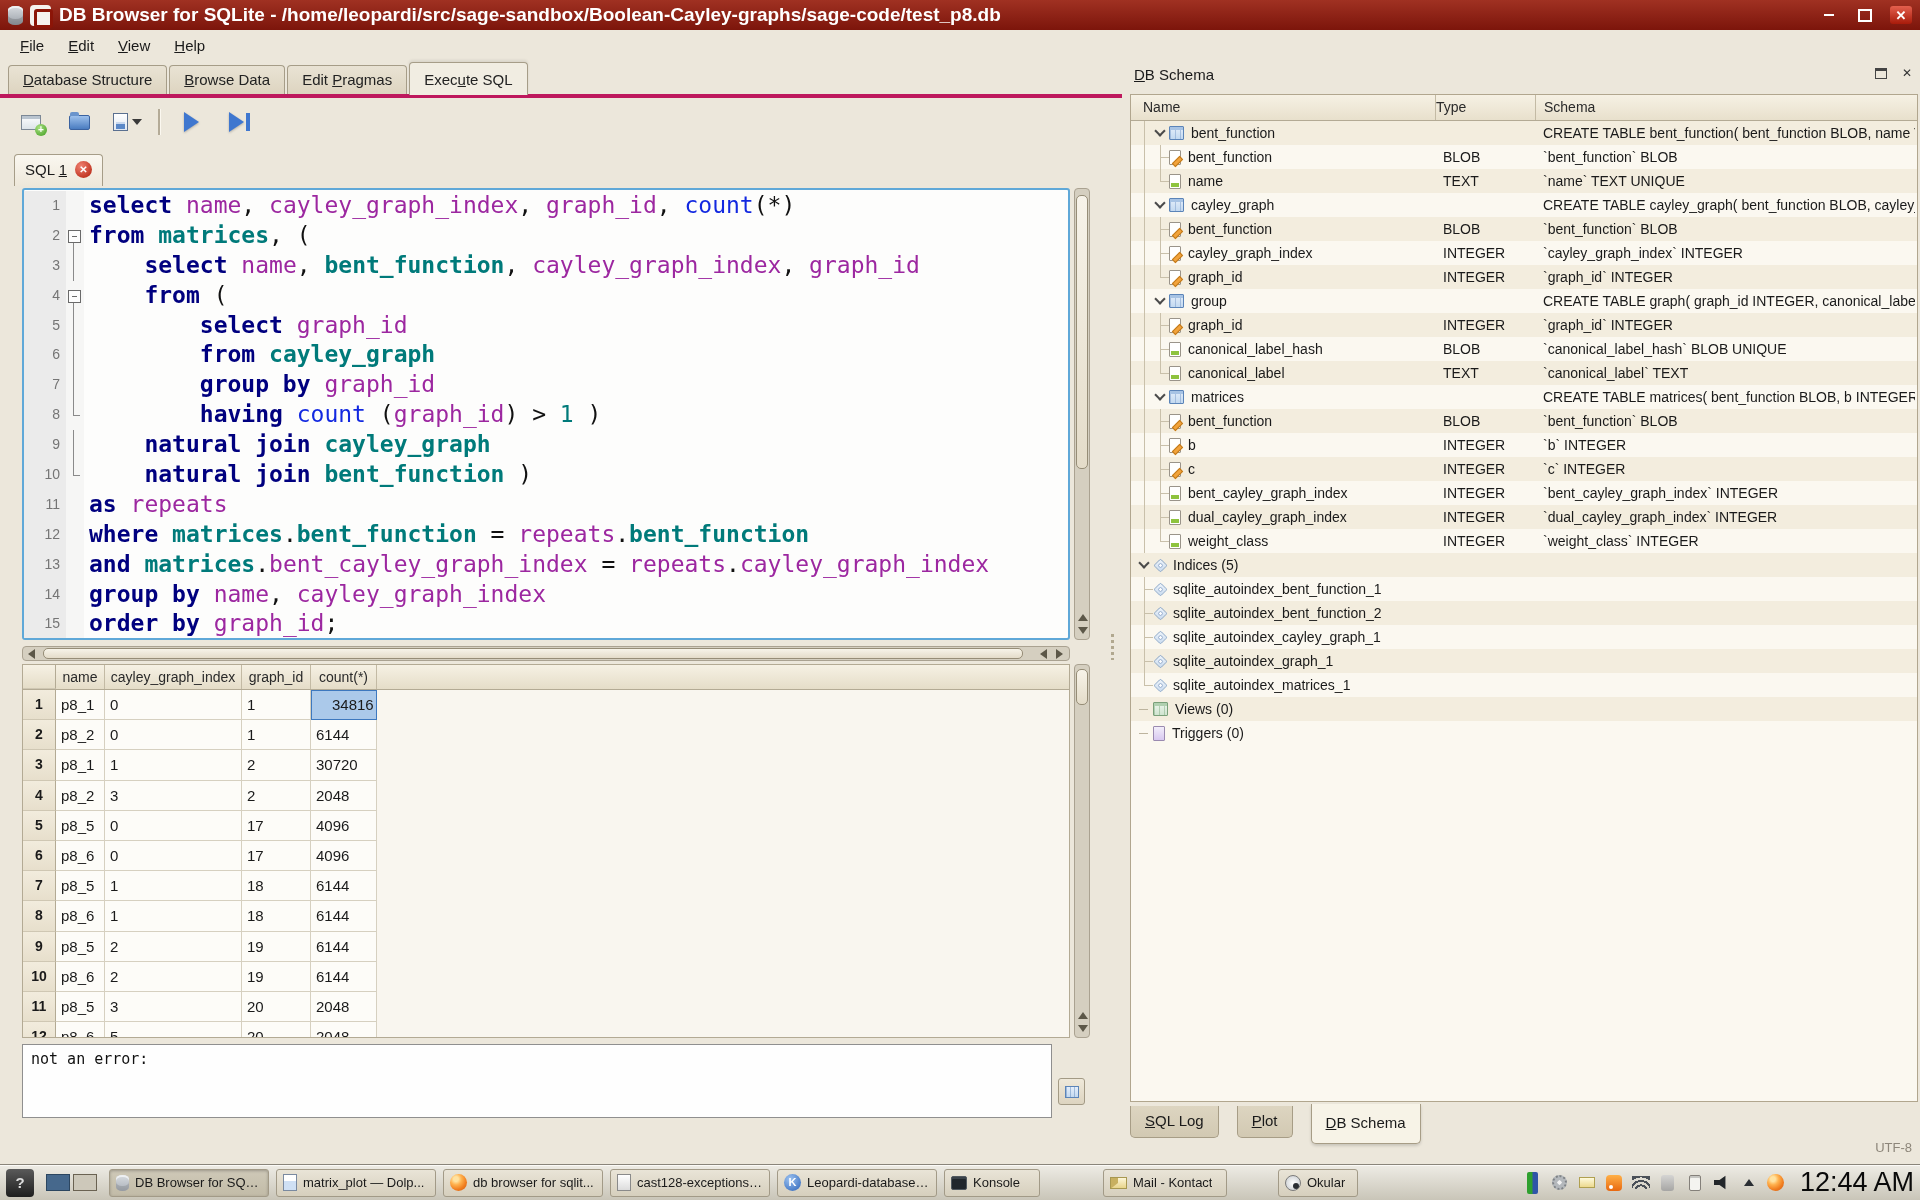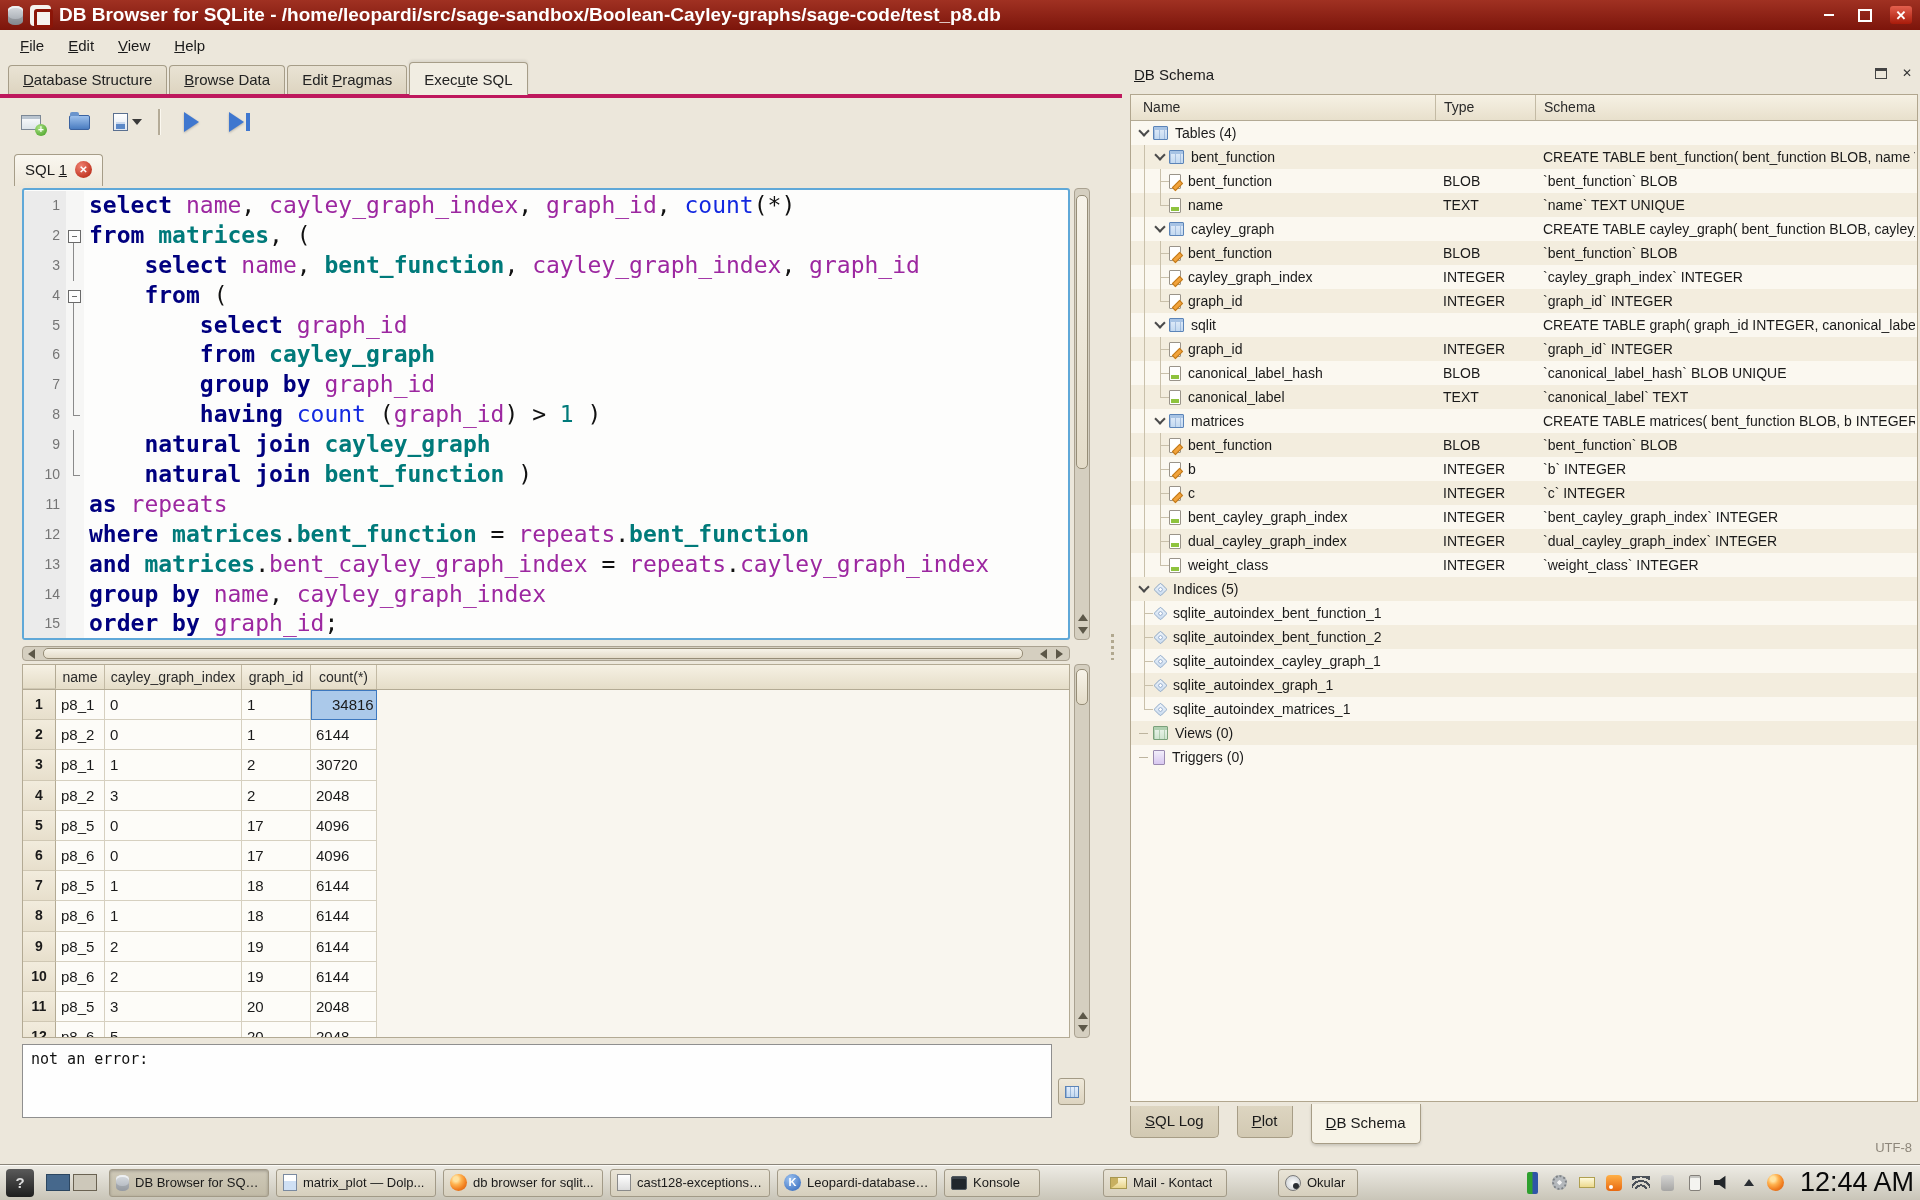--- a/index.html
+++ b/index.html
@@ -120,21 +120,21 @@
   #schema-title { position:absolute; left:8px; top:8px; font-size:15px; }
   .dock-btns { position:absolute; right:6px; top:8px; display:flex; gap:12px; align-items:center; }
   .dk { width:14px; height:14px; display:flex; align-items:center; justify-content:center; color:#333; font-size:12px; }
   .dk-float::after { content:""; width:10px; height:9px; border:1px solid #444; box-shadow:inset 0 2px 0 #444; }
 
   #schematree { position:absolute; left:4px; top:36px; width:788px; height:1008px; background:#fbf8f0;
     border:1px solid #b1a68e; overflow:hidden; }
   .shead { display:flex; height:26px; background:linear-gradient(#f6f1e4,#e8e0cc); border-bottom:1px solid #b3aa94; position:relative; }
   .shead span { font-size:14px; line-height:25px; color:#2a2a2a; }
   .sh-name { position:absolute; left:12px; }
-  .sh-type { position:absolute; left:304px; border-left:1px solid #c3baa4; padding-left:8px; top:0; bottom:0; }
+  .sh-type { position:absolute; left:304px; border-left:1px solid #c3baa4; top:0; bottom:0; }
   .sh-schema { position:absolute; left:404px; border-left:1px solid #c3baa4; padding-left:8px; top:0; bottom:0; }
   .srow { display:flex; align-items:center; height:24px; padding-left:6px; position:relative; font-size:14px; }
   .srow.odd { background:#f3edde; }
   .srow .nm { white-space:nowrap; overflow:hidden; max-width:230px; }
   .stype { position:absolute; left:312px; }
   .sschema { position:absolute; left:412px; right:2px; white-space:nowrap; overflow:hidden; }
   .gd { flex:0 0 16px; align-self:stretch; background:linear-gradient(#c9c0aa,#c9c0aa) 7px 0/1px 100% no-repeat; }
   .gd-t { background:linear-gradient(#c9c0aa,#c9c0aa) 7px 0/1px 100% no-repeat, linear-gradient(#c9c0aa,#c9c0aa) 7px 50%/9px 1px no-repeat; }
   .gd-e { background:linear-gradient(#c9c0aa,#c9c0aa) 7px 0/1px 50% no-repeat, linear-gradient(#c9c0aa,#c9c0aa) 7px 50%/9px 1px no-repeat; }
   .chev { flex:0 0 16px; height:100%; position:relative; }
@@ -483,25 +483,20 @@
     <span class="dk dk-float"></span>
     <span class="dk">✕</span>
   </span>
   <div id="schematree">
     <div class="shead">
       <span class="sh-name">Name</span>
       <span class="sh-type">Type</span>
       <span class="sh-schema">Schema</span>
     </div>
     <div>
-        <div class="srow">
-          <span class="chev"></span>
-          <span class="si si-table"></span>
-          <span class="nm">Tables (4)</span>
-        </div>
         <div class="srow odd">
           <span class="gd"></span>
           <span class="chev"></span>
           <span class="si si-table"></span>
           <span class="nm">bent_function</span>
           <span class="sschema">CREATE TABLE bent_function( bent_function BLOB, name TE...</span>
         </div>
         <div class="srow">
           <span class="gd"></span>
           <span class="gd gd-t"></span>
@@ -546,21 +541,21 @@
           <span class="gd gd-e"></span>
           <span class="si si-page si-key"></span>
           <span class="nm">graph_id</span>
           <span class="stype">INTEGER</span>
           <span class="sschema">`graph_id` INTEGER</span>
         </div>
         <div class="srow">
           <span class="gd"></span>
           <span class="chev"></span>
           <span class="si si-table"></span>
-          <span class="nm">sqlit</span>
+          <span class="nm">group</span>
           <span class="sschema">CREATE TABLE graph( graph_id INTEGER, canonical_label_h...</span>
         </div>
         <div class="srow odd">
           <span class="gd"></span>
           <span class="gd gd-t"></span>
           <span class="si si-page si-key"></span>
           <span class="nm">graph_id</span>
           <span class="stype">INTEGER</span>
           <span class="sschema">`graph_id` INTEGER</span>
         </div>

